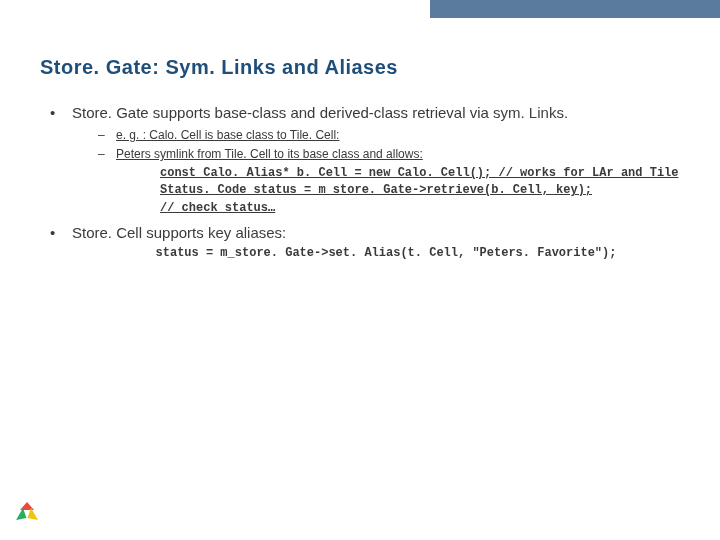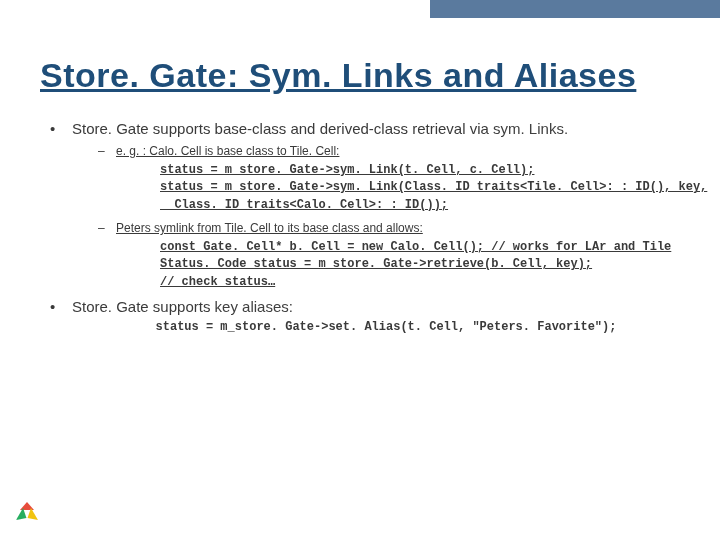--- a/index.html
+++ b/index.html
@@ -18,26 +18,25 @@
     right: 0;
     width: 290px;
     height: 18px;
     background: #5a7a9e;
   }
   .slide {
     padding: 56px 40px 0 40px;
   }
   .title {
     font-family: Verdana, Geneva, sans-serif;
-    font-size: 34px;
+    font-size: 20px;
     font-weight: bold;
     color: #1f4e79;
     margin: 0 0 24px 0;
     letter-spacing: 0.5px;
-    text-decoration: underline;
   }
   ul.bullets {
     list-style: none;
     padding: 0;
     margin: 0 0 0 6px;
   }
   ul.bullets > li {
     position: relative;
     padding-left: 26px;
     font-size: 15px;
@@ -120,39 +119,34 @@
   <h1 class="title">Store. Gate:  Sym. Links and Aliases</h1>
 
   <ul class="bullets">
 
     <li>
       <span>Store. Gate supports base-class and derived-class retrieval via </span><span class="hl-orange">sym. Links.</span>
 
       <ul class="sub">
         <li>
           <span>e. g. : Calo. Cell is base class to Tile. Cell:</span>
-          <div class="code-block">
-            <div class="code-line">status = m_store. Gate-&gt;sym. Link(t. Cell, c. Cell);</div>
-            <div class="code-line">status = m_store. Gate-&gt;sym. Link(Class. ID_traits&lt;Tile. Cell&gt;: : ID(), key,</div>
-            <div class="code-line">  Class. ID_traits&lt;Calo. Cell&gt;: : ID());</div>
-          </div>
         </li>
         <li>
           <span>Peters symlink from Tile. Cell to its base class and allows:</span>
           <div class="code-block">
-            <div class="code-line">const Gate. Cell* b. Cell = new Calo. Cell(); // works for LAr and Tile</div>
+            <div class="code-line">const Calo. Alias* b. Cell = new Calo. Cell(); // works for LAr and Tile</div>
             <div class="code-line">Status. Code status = m_store. Gate-&gt;retrieve(b. Cell, key);</div>
             <div class="code-line">// check status…</div>
           </div>
         </li>
       </ul>
     </li>
 
     <li>
-      <span>Store. Gate supports </span><span class="hl-orange">key aliases:</span>
+      <span>Store. Cell supports </span><span class="hl-orange">key aliases:</span>
       <div class="code-block-top">
         <div class="code-line">status = m_store. Gate-&gt;set. Alias(t. Cell, "Peters. Favorite");</div>
       </div>
     </li>
 
   </ul>
 
 </div>
 
 <div class="logo">

